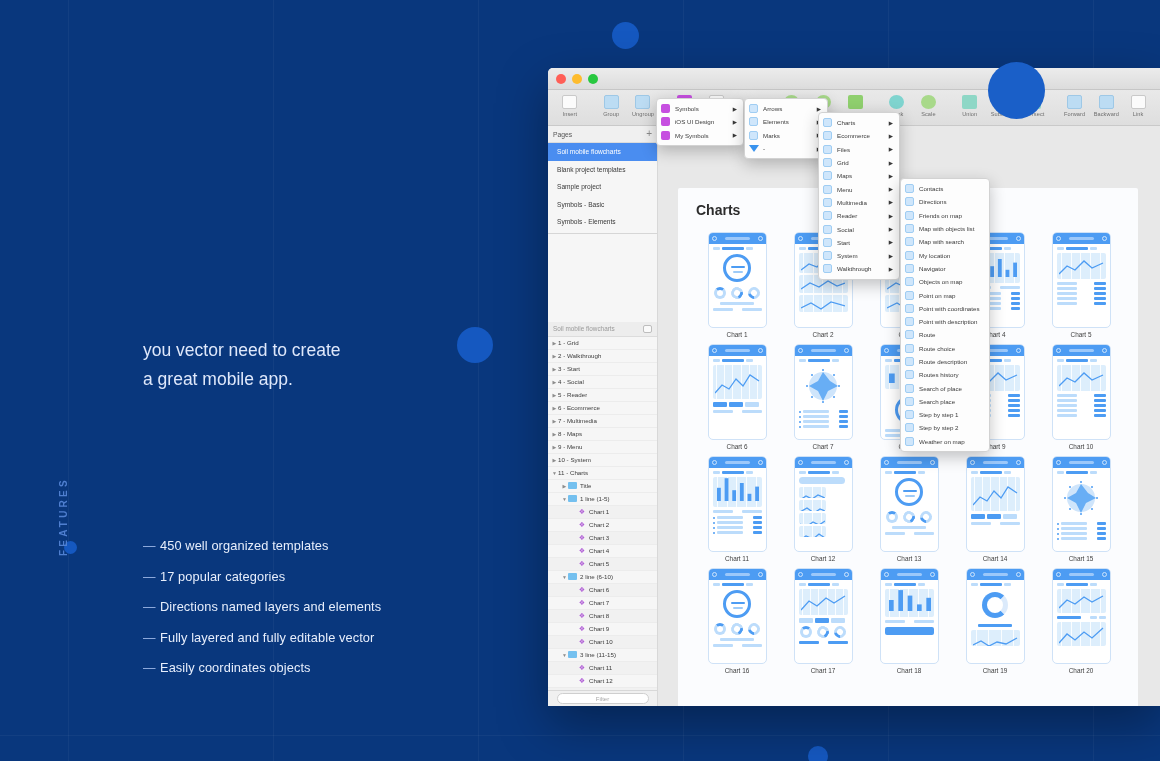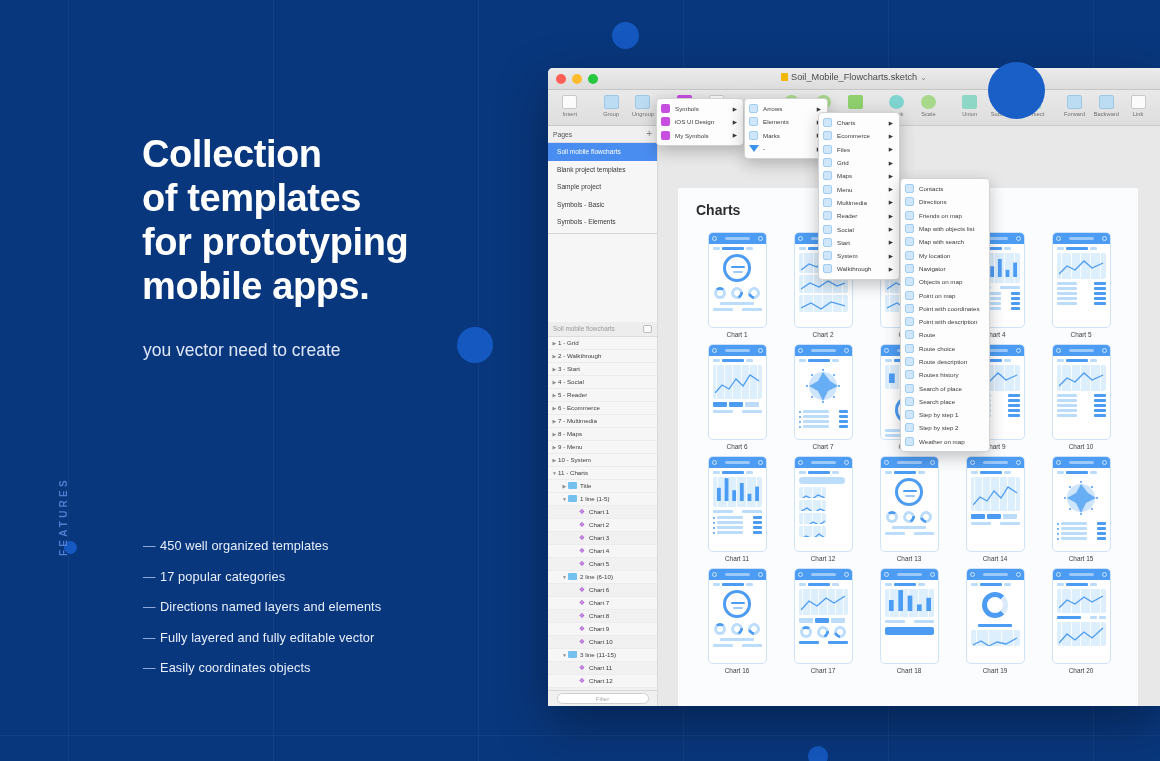--- a/index.html
+++ b/index.html
@@ -168,28 +168,23 @@
   <div class="vline" style="left:888px"></div>
   <div class="vline" style="left:1093px"></div>
   <div class="hline" style="top:735px"></div>
   <div class="dot" style="left:612px;top:22px;width:27px;height:27px"></div>
   <div class="dot" style="left:457px;top:327px;width:36px;height:36px"></div>
   <div class="dot" style="left:64px;top:541px;width:13px;height:13px"></div>
   <div class="dot" style="left:808px;top:746px;width:20px;height:20px"></div>
 </div>
 
 <div id="hero">
-  <div id="headline">
-    <div>Collection</div>
-    <div>of templates</div>
-    <div>for prototyping</div>
-    <div>mobile apps.</div>
-  </div>
   <div id="subcopy">
     <div>you vector need to create</div>
+    <div>a great mobile app.</div>
   </div>
   <div id="features">
       <div class="feat">
         <span class="dash">—</span>
         <span class="ftxt">450 well organized templates</span>
       </div>
       <div class="feat">
         <span class="dash">—</span>
         <span class="ftxt">17 popular categories</span>
       </div>
@@ -208,23 +203,20 @@
     </div>
   <div id="features-rail">FEATURES</div>
 </div>
 
 <div id="win">
 
   <div id="titlebar">
     <span class="traffic t-red"></span>
     <span class="traffic t-yel"></span>
     <span class="traffic t-grn"></span>
-    <div id="doctitle">
-      <span class="ficon"></span><span>Soil_Mobile_Flowcharts.sketch</span><span class="chev">⌄</span>
-    </div>
   </div>
 
   <div id="toolbar">
       <div class="tool">
         <span class="glyph">
           <span class="sq white"></span>
         </span>
         <span class="tlabel">Insert</span>
       </div>
       <div class="tsep"></div>

